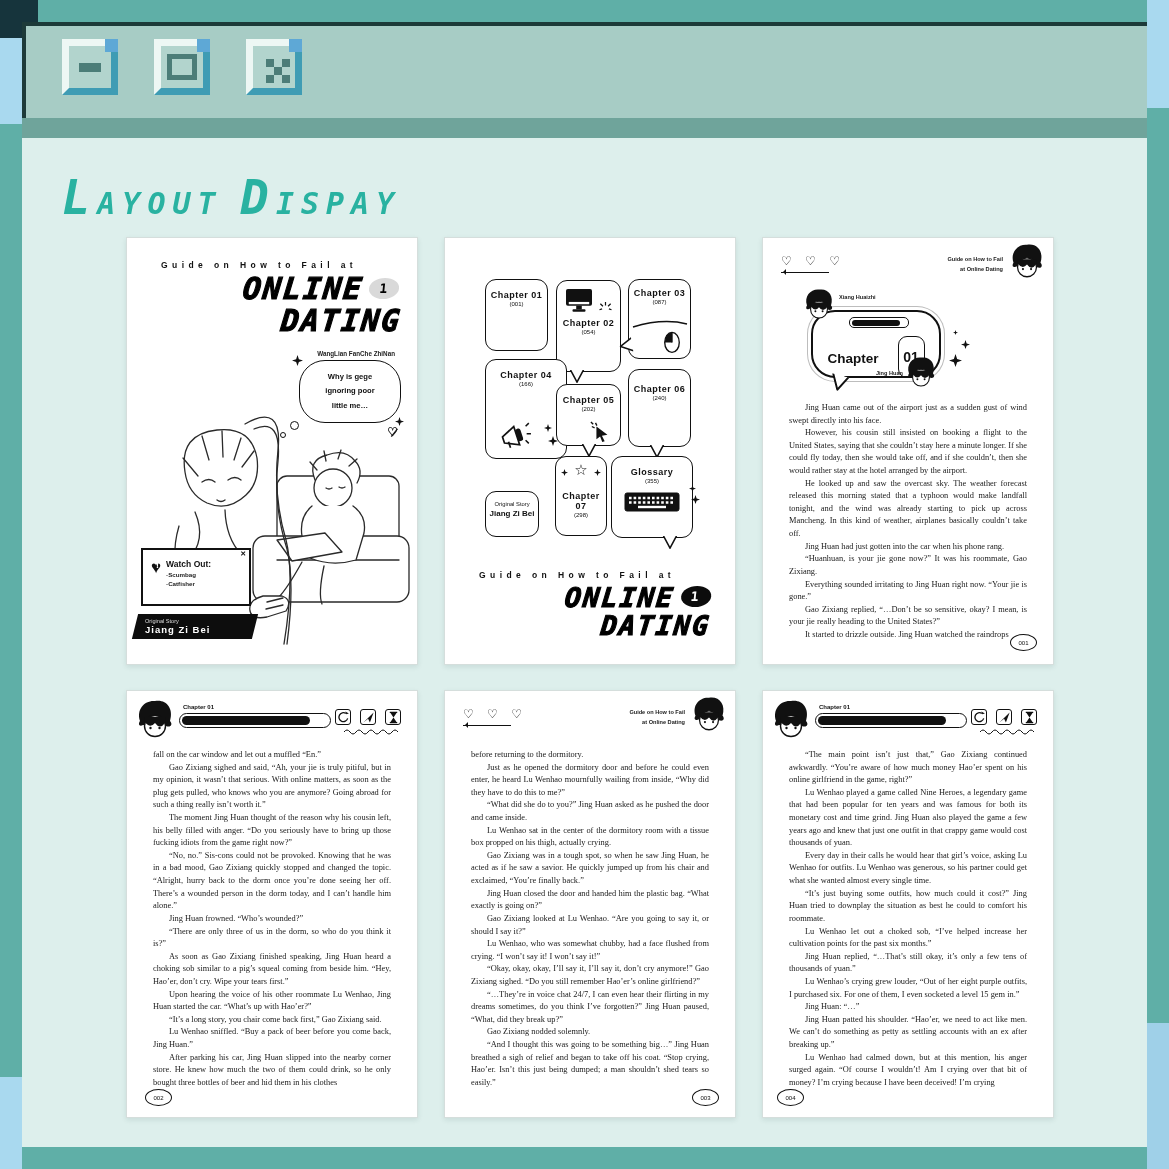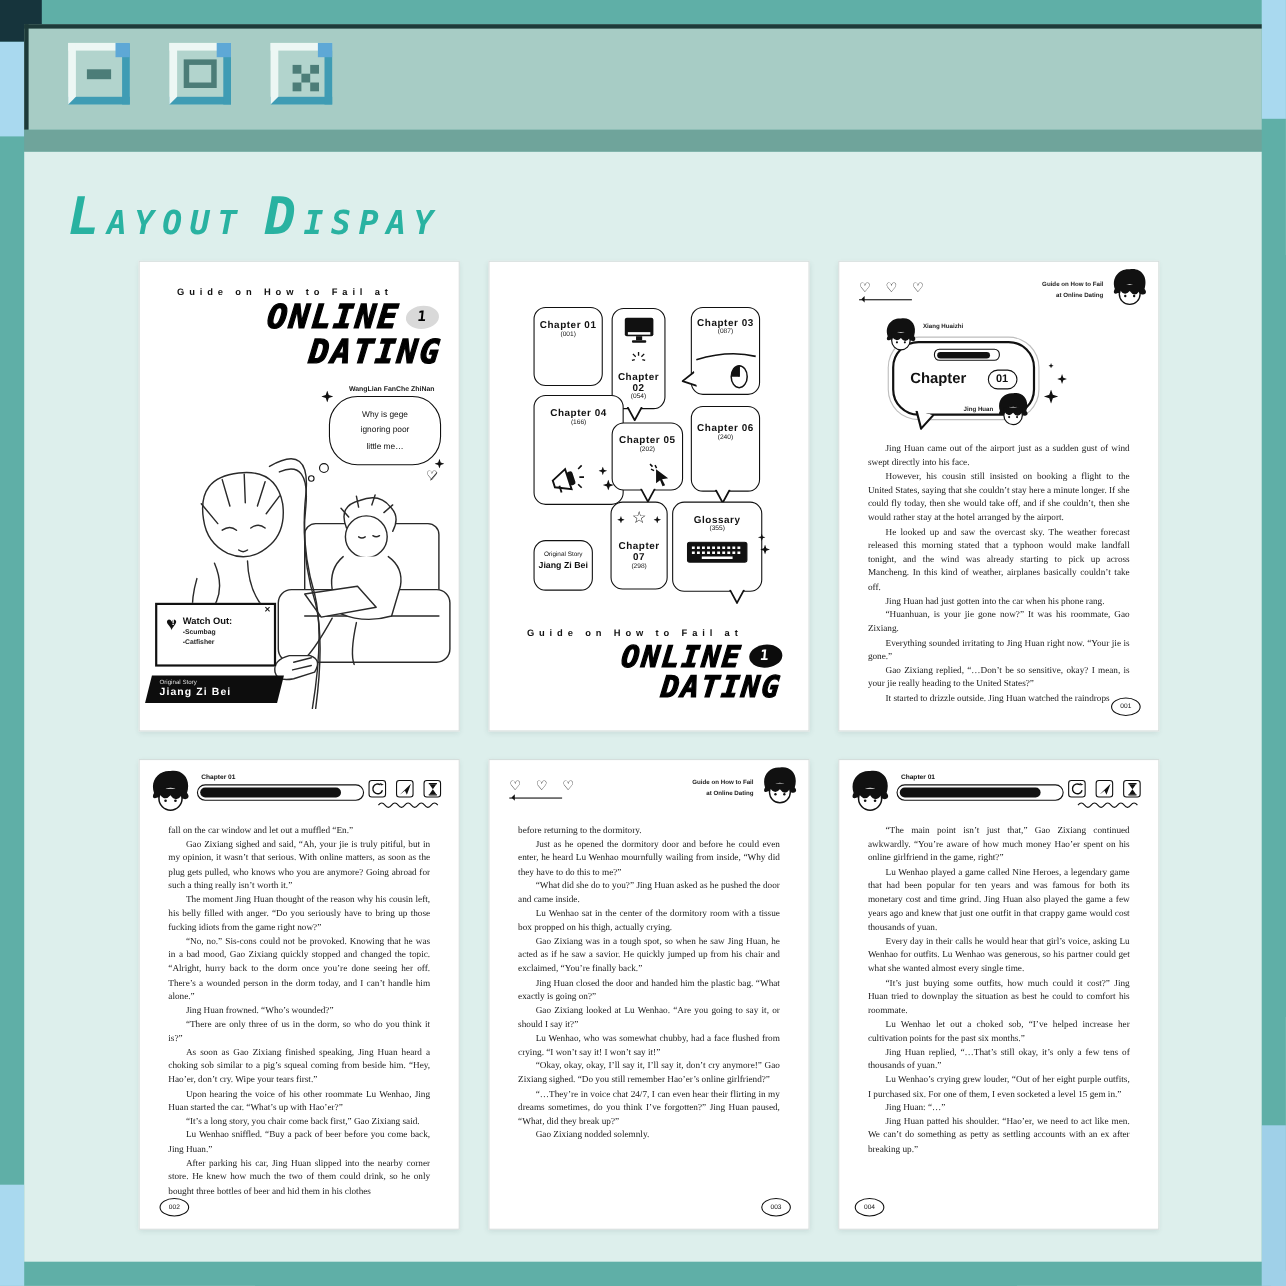--- a/index.html
+++ b/index.html
@@ -46,21 +46,21 @@
            -webkit-text-stroke:1.1px #000;}
   .cover-title{position:absolute;right:18px;top:36px;text-align:right;line-height:1.0;}
   .cover-title .l1{font-size:30px;}
   .cover-title .l2{font-size:30px;margin-top:2px;margin-right:-2px;}
   .vol-bubble{display:inline-block;width:30px;height:21px;background:#d9d9d9;border-radius:50%;
               color:#000;font-size:13px;line-height:21px;text-align:center;font-weight:bold;
               font-style:normal;-webkit-text-stroke:0;vertical-align:6px;margin-left:6px;}
   .vol-bubble.dark{background:#0c0c0c;color:#fff;}
   .cover-sub{position:absolute;right:22px;top:112px;font-size:6.3px;font-weight:bold;color:#222;}
   .thought{position:absolute;right:16px;top:122px;width:92px;background:#fff;border:1.6px solid #111;
-           border-radius:26px;padding:9px 4px;font-size:7.6px;font-weight:normal;text-align:center;
+           border-radius:26px;padding:9px 4px;font-size:7.6px;font-weight:bold;text-align:center;
            line-height:1.9;z-index:3;}
   .thought .b1{position:absolute;left:-10px;bottom:-8px;width:7px;height:7px;border:1.4px solid #111;border-radius:50%;background:#fff;}
   .thought .b2{position:absolute;left:-20px;bottom:-16px;width:4px;height:4px;border:1.3px solid #111;border-radius:50%;background:#fff;}
   .mini-doodle{position:absolute;right:2px;bottom:-22px;font-size:12px;}
   .cover-art{position:absolute;left:0;top:92px;}
   .watchout{position:absolute;left:14px;top:310px;width:106px;height:54px;border:2px solid #111;
             background:#fff;z-index:4;}
   .watchout::after{content:'✕';position:absolute;top:0px;right:3px;font-size:7px;font-weight:bold;}
   .wo-in{display:flex;align-items:flex-start;gap:5px;padding:9px 6px 0 8px;}
   .wo-heart{position:relative;font-size:17px;line-height:1;}
@@ -95,21 +95,21 @@
   .cont .body-text p:first-child{text-indent:0;}
   .pagenum{position:absolute;width:25px;height:15px;border:1.1px solid #111;border-radius:50%;
            font-size:6px;display:flex;align-items:center;justify-content:center;background:#fff;}
   
   .chap-bubble{position:absolute;left:48px;top:72px;width:126px;height:64px;border:2.2px solid #111;
                border-radius:24px;background:#fff;box-shadow:0 0 0 3px #fff,0 0 0 4px #bdbdbd;}
   .chap-mini-pill{position:absolute;left:36px;top:5px;width:58px;height:9px;border:1.4px solid #111;border-radius:5px;}
   .chap-mini-pill .fill{position:absolute;left:1.5px;top:1.5px;bottom:1.5px;width:48px;background:#111;border-radius:3px;}
   .chap-line{position:absolute;left:0;right:0;top:24px;text-align:center;font-size:13.5px;font-weight:bold;}
   .num-circle{display:inline-block;min-width:21px;height:16px;border:1.6px solid #111;border-radius:9px;
-              font-size:10px;line-height:16px;vertical-align:1px;margin-left:19px;padding:0 2px;}
+              font-size:14px;line-height:16px;vertical-align:1px;margin-left:19px;padding:12px 2px;}
   .name-tag{position:absolute;font-size:5.6px;font-weight:bold;color:#222;}
   
   .chap-head-chibi{position:absolute;left:8px;top:8px;}
   .prog-label{position:absolute;left:56px;top:13px;font-size:6px;font-weight:bold;}
   .prog-pill{position:absolute;left:52px;top:22px;width:150px;height:13px;border:1.7px solid #111;border-radius:8px;}
   .prog-pill .fill{position:absolute;left:2px;top:2px;bottom:2px;width:128px;background:#111;border-radius:5px;}
   .tools{position:absolute;right:16px;top:18px;display:flex;gap:9px;}
   .tool{width:14px;height:14px;border:1.3px solid #111;border-radius:3px;display:flex;align-items:center;justify-content:center;}
   .squiggle{position:absolute;right:14px;top:37px;}
   .spark{position:absolute;}
@@ -268,21 +268,21 @@
   </div>
 </div>
 
 <div class="card c2">
 
   <div class="bub" style="left:40px;top:41px;width:63px;height:72px">
     <div class="bl" style="margin-top:10px">Chapter 01</div>
     <div class="bp">(001)</div>
   </div>
 
-  <div class="bub" style="left:111px;top:42px;width:49px;height:92px">
+  <div class="bub" style="left:111px;top:42px;width:65px;height:92px">
     <svg style="margin-top:7px" width="30" height="26">
         <use href="#monitor"></use>
       </svg>
     <svg width="15" height="12">
         <use href="#click"></use>
       </svg>
     <div class="bl">Chapter 02</div>
     <div class="bp">(054)</div>
     <svg class="tail" style="left:12px;bottom:-12px" width="16" height="13">
         <use href="#taildown"></use>
@@ -492,20 +492,21 @@
       <p>Just as he opened the dormitory door and before he could even enter, he heard Lu Wenhao mournfully wailing from inside, “Why did they have to do this to me?”</p>
       <p>“What did she do to you?” Jing Huan asked as he pushed the door and came inside.</p>
       <p>Lu Wenhao sat in the center of the dormitory room with a tissue box propped on his thigh, actually crying.</p>
       <p>Gao Zixiang was in a tough spot, so when he saw Jing Huan, he acted as if he saw a savior. He quickly jumped up from his chair and exclaimed, “You’re finally back.”</p>
       <p>Jing Huan closed the door and handed him the plastic bag. “What exactly is going on?”</p>
       <p>Gao Zixiang looked at Lu Wenhao. “Are you going to say it, or should I say it?”</p>
       <p>Lu Wenhao, who was somewhat chubby, had a face flushed from crying. “I won’t say it! I won’t say it!”</p>
       <p>“Okay, okay, okay, I’ll say it, I’ll say it, don’t cry anymore!” Gao Zixiang sighed. “Do you still remember Hao’er’s online girlfriend?”</p>
       <p>“…They’re in voice chat 24/7, I can even hear their flirting in my dreams sometimes, do you think I’ve forgotten?” Jing Huan paused, “What, did they break up?”</p>
       <p>Gao Zixiang nodded solemnly.</p>
+      <p>“And I thought this was going to be something big…” Jing Huan breathed a sigh of relief and began to take off his coat. “Stop crying, Hao’er. Isn’t this just being dumped; a man shouldn’t shed tears so easily.”</p>
     </div>
   <div class="pagenum" style="right:16px;top:398px">003</div>
 </div>
 
 <div class="card c6">
   <svg class="chap-head-chibi" width="40" height="40">
       <use href="#chibi"></use>
     </svg>
   <div class="prog-label">Chapter 01</div>
   <div class="prog-pill">
@@ -535,15 +536,16 @@
   <div class="body-text" style="top:58px">
       <p>“The main point isn’t just that,” Gao Zixiang continued awkwardly. “You’re aware of how much money Hao’er spent on his online girlfriend in the game, right?”</p>
       <p>Lu Wenhao played a game called Nine Heroes, a legendary game that had been popular for ten years and was famous for both its monetary cost and time grind. Jing Huan also played the game a few years ago and knew that just one outfit in that crappy game would cost thousands of yuan.</p>
       <p>Every day in their calls he would hear that girl’s voice, asking Lu Wenhao for outfits. Lu Wenhao was generous, so his partner could get what she wanted almost every single time.</p>
       <p>“It’s just buying some outfits, how much could it cost?” Jing Huan tried to downplay the situation as best he could to comfort his roommate.</p>
       <p>Lu Wenhao let out a choked sob, “I’ve helped increase her cultivation points for the past six months.”</p>
       <p>Jing Huan replied, “…That’s still okay, it’s only a few tens of thousands of yuan.”</p>
       <p>Lu Wenhao’s crying grew louder, “Out of her eight purple outfits, I purchased six. For one of them, I even socketed a level 15 gem in.”</p>
       <p>Jing Huan: “…”</p>
       <p>Jing Huan patted his shoulder. “Hao’er, we need to act like men. We can’t do something as petty as settling accounts with an ex after breaking up.”</p>
+      <p>Lu Wenhao had calmed down, but at this mention, his anger surged again. “Of course I wouldn’t! Am I crying over that bit of money? I’m crying because I have been deceived! I’m crying</p>
     </div>
   <div class="pagenum" style="left:14px;top:398px">004</div>
 </div>
 
 </body></html>

